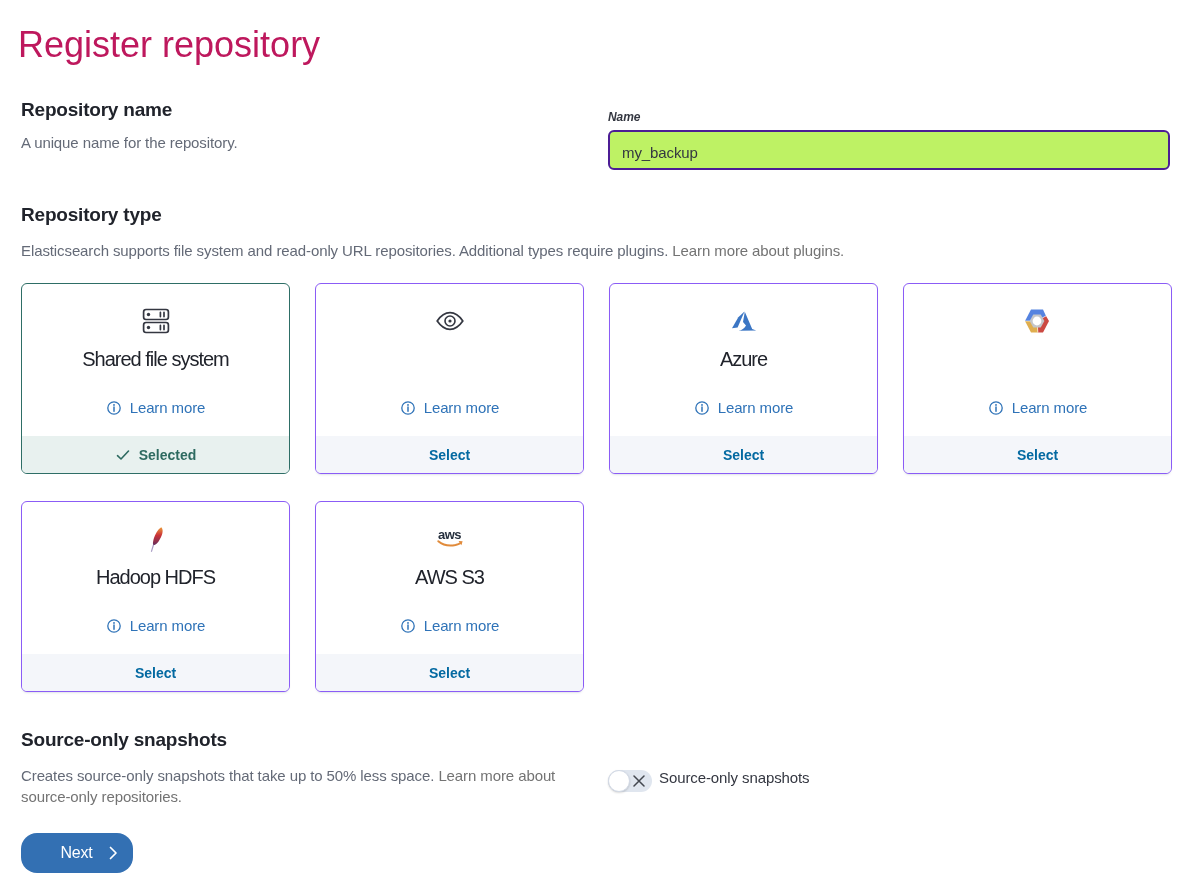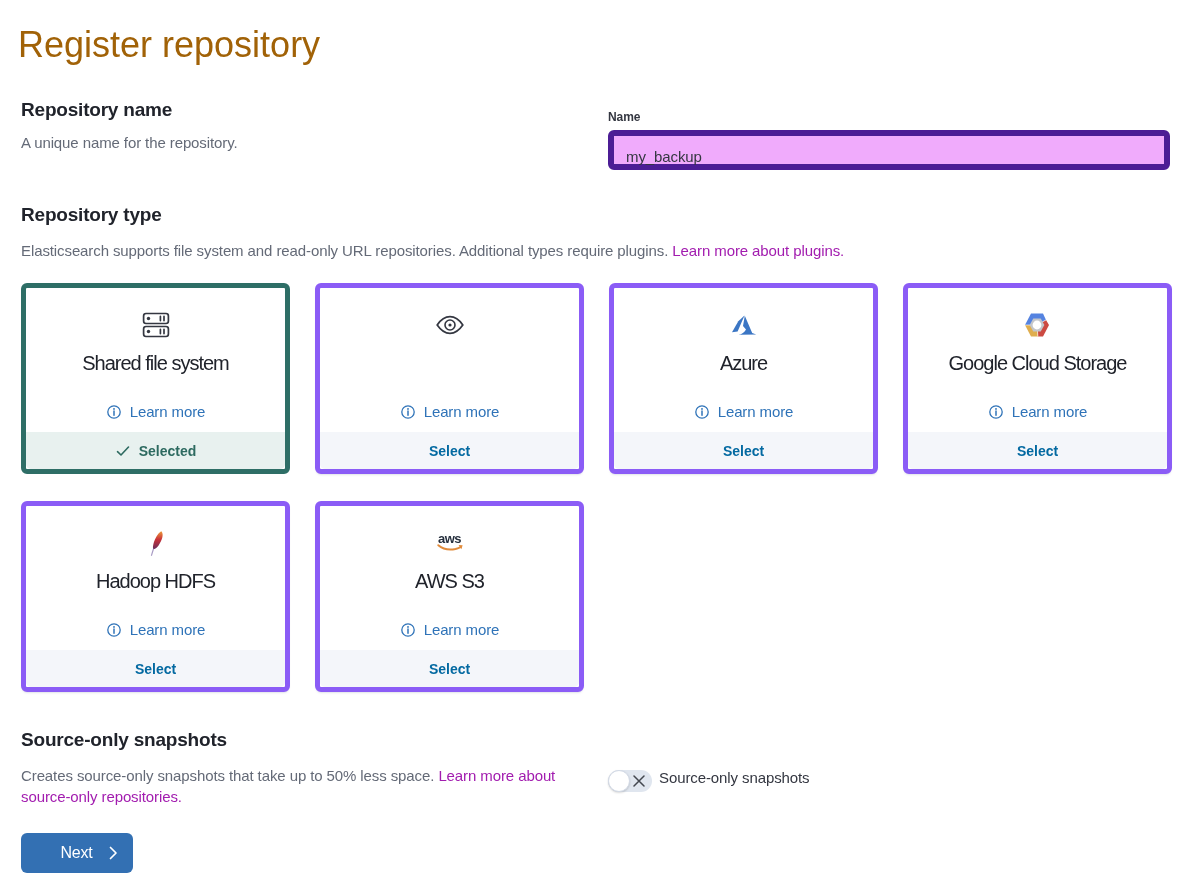--- a/index.html
+++ b/index.html
@@ -1,39 +1,39 @@
 <!DOCTYPE html>
 <html><head>
 <meta charset="utf-8">
 <style>
   * { margin:0; padding:0; box-sizing:border-box; }
   html,body { width:1192px; height:895px; background:#fff; font-family:"Liberation Sans", sans-serif; position:relative; overflow:hidden; }
   .abs { position:absolute; }
-  h1 { font-size:36px; font-weight:400; color:#a16207; letter-spacing:0; line-height:43px; }
+  h1 { font-size:36px; font-weight:400; color:#be185d; letter-spacing:0; line-height:43px; }
   h2 { font-size:19px; font-weight:700; color:#20232b; letter-spacing:-0.2px; line-height:24px; }
   .body-txt { font-size:15px; color:#646a77; letter-spacing:-0.1px; line-height:21px; }
-  .lnk { color:#a21caf; }
-  .card { position:absolute; width:269px; height:191px; background:#fff; border:5px solid #8b5cf6; border-radius:6px; box-shadow:0 2px 2px -1px rgba(152,162,179,0.3); }
+  .lnk { color:#737373; }
+  .card { position:absolute; width:269px; height:191px; background:#fff; border:1px solid #8b5cf6; border-radius:6px; box-shadow:0 2px 2px -1px rgba(152,162,179,0.3); }
   .card.sel { border-color:#2e6e66; box-shadow:none; }
   .card-title { position:absolute; top:63px; left:0; right:0; text-align:center; font-size:20px; letter-spacing:-1.0px; color:#20232b; line-height:24px; font-weight:400; }
   .card-learn { position:absolute; top:115px; left:0; right:0; display:flex; justify-content:center; align-items:center; gap:8px; color:#2f73b8; font-size:15px; letter-spacing:-0.1px; }
   .card-foot { position:absolute; left:0; right:0; bottom:0; height:37px; background:#f4f6fa; border-radius:0 0 5px 5px; display:flex; align-items:center; justify-content:center; gap:8px; font-size:14px; font-weight:700; color:#0369a1; }
   .card.sel .card-foot { background:#e8f1ef; color:#2d6a60;text-align:right; }
   .card-icon { position:absolute; top:21px; left:50%; margin-left:-16px; width:32px; height:32px; }
 </style>
 </head>
 <body>
 
 <h1 class="abs" style="left:18px; top:23px;">Register repository</h1>
 
 <h2 class="abs" style="left:21px; top:98px;">Repository name</h2>
 <div class="abs body-txt" style="left:21px; top:132px;">A unique name for the repository.</div>
 
-<div class="abs" style="left:608px; top:110px; font-size:12px; font-weight:700; color:#343741; letter-spacing:-0.1px;">Name</div>
-<div class="abs" style="left:608px; top:130px; width:562px; height:40px; background:#f0abfc; border:6px solid #4c1d95; border-radius:6px;">
+<div class="abs" style="left:608px; top:110px; font-size:12px; font-weight:700; color:#343741; letter-spacing:-0.1px;font-style:italic;">Name</div>
+<div class="abs" style="left:608px; top:130px; width:562px; height:40px; background:#bef264; border:2px solid #4c1d95; border-radius:6px;">
   <div style="position:absolute; left:12px; top:12px; line-height:18px; font-size:15px; color:#343741; letter-spacing:-0.1px;">my_backup</div>
 </div>
 
 <h2 class="abs" style="left:21px; top:203px;">Repository type</h2>
 <div class="abs body-txt" style="left:21px; top:240px;">Elasticsearch supports file system and read-only URL repositories. Additional types require plugins. <span class="lnk">Learn more about plugins.</span></div>
 
 <div class="card sel" style="left:21px; top:283px;">
   <svg class="card-icon" viewBox="0 0 32 32" fill="none">
     <rect x="3.6" y="4.5" width="24.8" height="10.0" rx="2.4" stroke="#343741" stroke-width="1.7"></rect>
     <rect x="3.6" y="17.5" width="24.8" height="10.0" rx="2.4" stroke="#343741" stroke-width="1.7"></rect>
@@ -82,21 +82,20 @@
 
 <div class="card" style="left:903px; top:283px;">
   <svg class="card-icon" style="margin-left:-17px;" viewBox="0 0 32 32" fill="none">
     <polygon points="4,16 10,4.6 22,4.6 25,10.9 16,16" fill="#5583e0"></polygon>
     <polygon points="25,10.9 28,16 22,27.4 16.9,27.4 16,16" fill="#cc4a42"></polygon>
     <polygon points="4,16 16,16 16.9,27.4 10,27.4" fill="#dfae4f"></polygon>
     <path d="M4 16 L16 16 M25 10.9 L16 16 M16.9 27.4 L16 16" stroke="#fff" stroke-width="0.6" fill="none"></path>
     <polygon points="8.6,16 12.3,9.5 19.7,9.5 23.4,16 19.7,22.5 12.3,22.5" fill="#c4c6ca"></polygon>
     <circle cx="16" cy="16" r="4.4" fill="#fff"></circle>
   </svg>
-  <div class="card-title">Google Cloud Storage</div>
   <div class="card-learn"><svg width="16" height="16" viewBox="0 0 16 16" fill="none">
         <circle cx="8" cy="8" r="6.2" stroke="#2f73b8" stroke-width="1.3"></circle>
         <circle cx="8" cy="4.9" r="0.95" fill="#2f73b8"></circle>
         <path d="M8 7v4.2" stroke="#2f73b8" stroke-width="1.5" stroke-linecap="round"></path>
       </svg>Learn more</div>
   <div class="card-foot">Select</div>
 </div>
 
 <div class="card" style="left:21px; top:501px;">
   <svg class="card-icon" viewBox="0 0 32 32" fill="none">
@@ -139,18 +138,18 @@
 <div class="abs body-txt" style="left:21px; top:765px;">Creates source-only snapshots that take up to 50% less space. <span class="lnk">Learn more about<br>source-only repositories.</span></div>
 
 <div class="abs" style="left:608px; top:770px; width:44px; height:22px; background:#e0e6ef; border-radius:11px;">
   <svg style="position:absolute; left:25px; top:5px;" width="12" height="12" viewBox="0 0 12 12" fill="none">
       <path d="M1 1l10 10M11 1L1 11" stroke="#43474f" stroke-width="1.5" stroke-linecap="round"></path>
     </svg>
   <div style="position:absolute; left:0px; top:0px; width:22px; height:22px; border-radius:50%; background:#fff; border:1px solid #d3dae6; box-shadow:0 1px 2px rgba(0,0,0,0.15);"></div>
 </div>
 <div class="abs" style="left:659px; top:769px; font-size:15px; color:#343741; letter-spacing:-0.1px;">Source-only snapshots</div>
 
-<div class="abs" style="left:21px; top:833px; width:112px; height:40px; background:#3370b3; border-radius:6px; display:flex; align-items:center; justify-content:center; gap:12px;padding-left:27px;">
+<div class="abs" style="left:21px; top:833px; width:112px; height:40px; background:#3370b3; border-radius:16px; display:flex; align-items:center; justify-content:center; gap:12px;padding-left:27px;">
   <span style="color:#fff; font-size:16px; font-weight:400; letter-spacing:-0.2px;">Next</span>
   <svg width="16" height="16" viewBox="0 0 16 16" fill="none">
       <path d="M5.5 2.5L11 8l-5.5 5.5" stroke="#fff" stroke-width="1.7" stroke-linecap="round" stroke-linejoin="round"></path>
     </svg>
 </div>
 
 </body></html>

